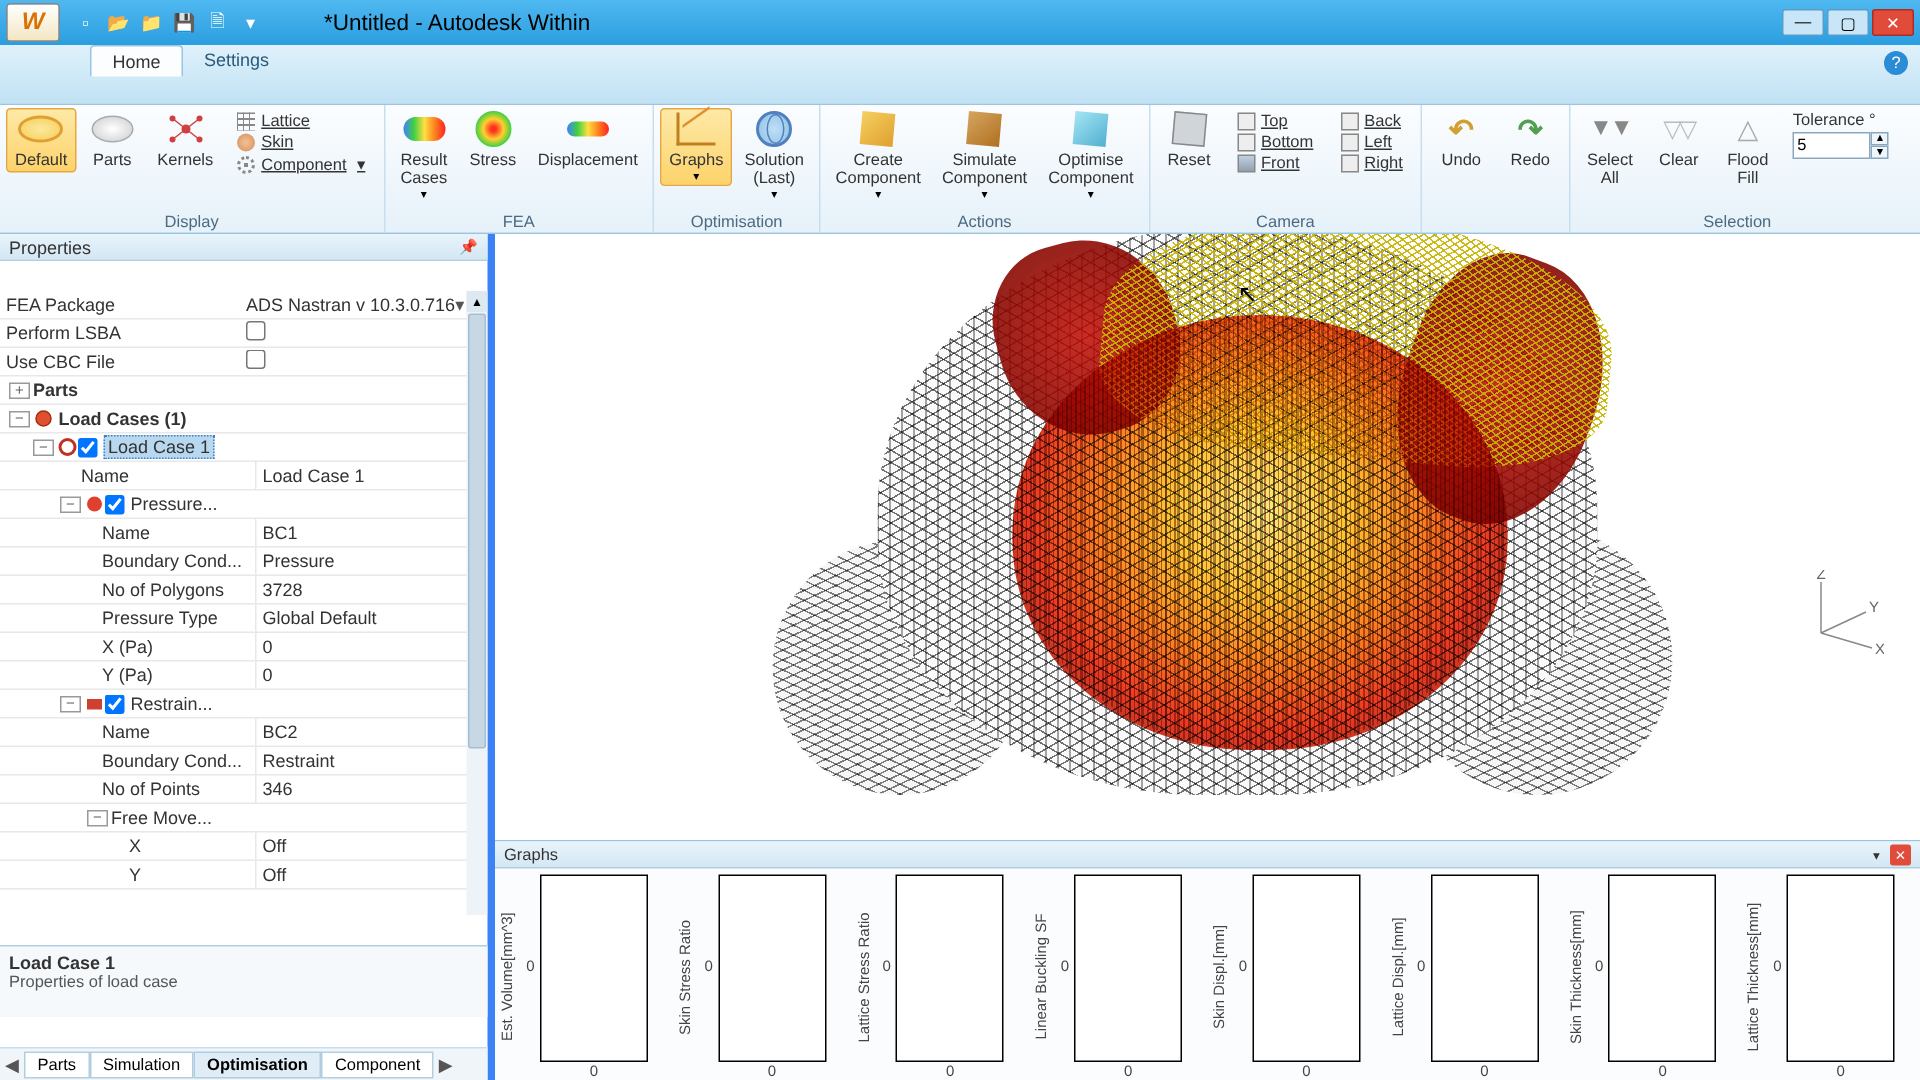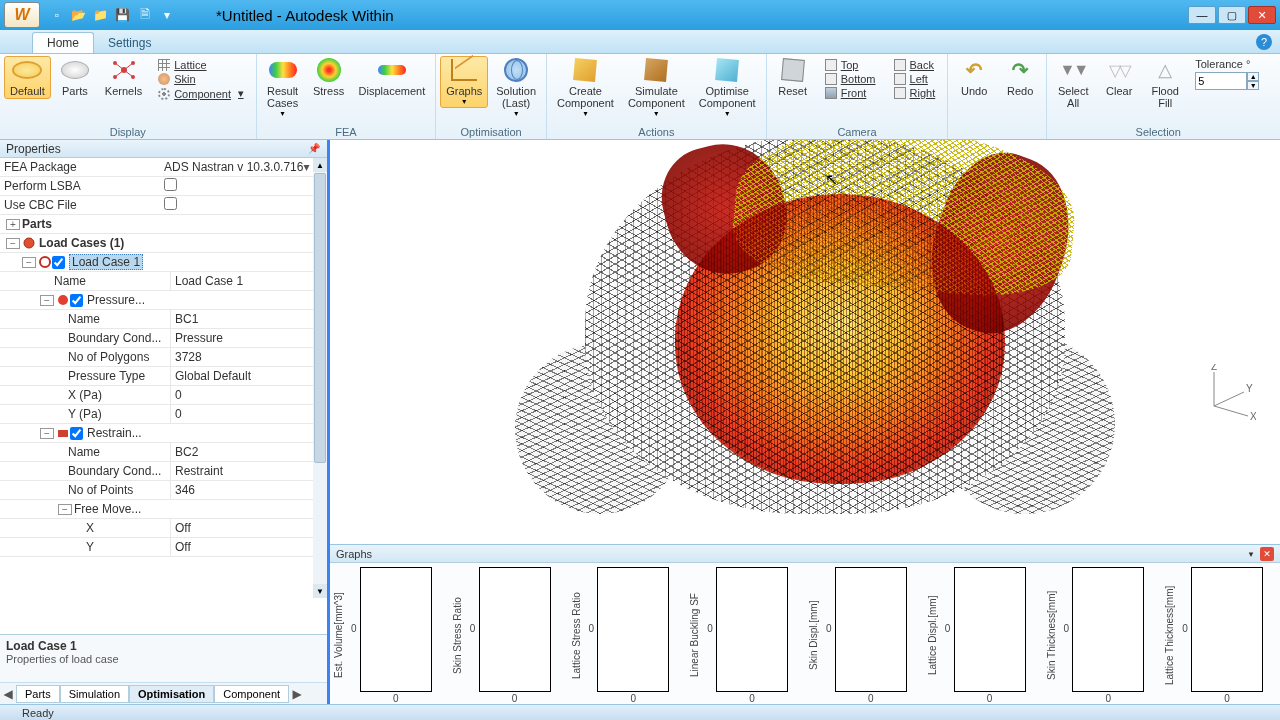--- a/index.html
+++ b/index.html
@@ -10,21 +10,21 @@
 .app-icon { width: 36px; height: 26px; background: linear-gradient(to bottom, #fff 0%, #f3e6c4 100%); border: 1px solid #888; border-radius: 3px; display: flex; align-items: center; justify-content: center; margin-right: 4px; }
 .app-icon span { color: #d97203; font-weight: bold; font-size: 16px; font-style: italic; }
 .qat { display: flex; gap: 4px; margin-left: 4px; }
 .qat-btn { width: 18px; height: 18px; display: flex; align-items: center; justify-content: center; cursor: pointer; color: #fff; }
 .title-text { flex: 1; text-align: left; padding-left: 40px; color: #000; font-size: 15px; }
 .win-controls { display: flex; gap: 2px; }
 .win-btn { width: 28px; height: 18px; background: #c9e6f9; border: 1px solid #5a9dc7; border-radius: 2px; display: flex; align-items: center; justify-content: center; cursor: pointer; font-size: 11px; }
 .win-btn.close { background: #e04b3a; color: #fff; border-color: #a82f22; }
 
 
-.tabstrip { height: 24px; background: linear-gradient(to bottom, #dff1fb, #c1e2f5); display: flex; align-items: flex-end; padding-left: 32px; border-bottom: 1px solid #9ac5e0; position: relative; }
+.tabstrip { height: 40px; background: linear-gradient(to bottom, #dff1fb, #c1e2f5); display: flex; align-items: flex-start; padding-left: 60px; border-bottom: 1px solid #9ac5e0; position: relative; }
 .tab { padding: 3px 14px; font-size: 12px; cursor: pointer; color: #2a5a7a; }
 .tab.active { background: #fbfdff; border: 1px solid #9ac5e0; border-bottom: none; border-radius: 3px 3px 0 0; color: #333; }
 .help-icon { position: absolute; right: 8px; top: 4px; width: 16px; height: 16px; border-radius: 50%; background: #2b8cd6; color: #fff; font-size: 11px; display: flex; align-items: center; justify-content: center; cursor: pointer; }
 
 
 .ribbon { height: 86px; background: linear-gradient(to bottom, #fbfdff, #e6f1f9); border-bottom: 1px solid #9ac5e0; display: flex; }
 .ribbon-group { border-right: 1px solid #c5dff0; display: flex; flex-direction: column; padding: 2px 4px 0; }
 .group-body { flex: 1; display: flex; align-items: flex-start; gap: 2px; }
 .group-label { text-align: center; font-size: 11px; color: #4a6b82; padding-bottom: 1px; }
 .rbtn { display: flex; flex-direction: column; align-items: center; padding: 2px 6px; cursor: pointer; border-radius: 3px; min-width: 44px; }
@@ -34,21 +34,21 @@
 .small-list { display: flex; flex-direction: column; gap: 0; padding: 2px 4px; }
 .small-item { display: flex; align-items: center; gap: 4px; padding: 1px 4px; cursor: pointer; font-size: 11px; color: #333; border-radius: 2px; text-decoration: underline; }
 .tolerance-box { display: flex; flex-direction: column; padding: 2px 6px; gap: 2px; }
 .tol-input { display: flex; align-items: center; }
 .tol-input input { width: 52px; height: 18px; font-size: 11px; padding: 0 2px; border: 1px solid #8aa8bd; }
 .spinner { display: flex; flex-direction: column; }
 .spinner div { width: 12px; height: 9px; border: 1px solid #8aa8bd; background: #eef6fb; font-size: 7px; display: flex; align-items: center; justify-content: center; cursor: pointer; }
 
 
 .main-area { display: flex; height: 564px; }
-.prop-panel { width: 330px; border-right: 3px solid #3b82f6; display: flex; flex-direction: column; background: #fff; }
+.prop-panel { width: 330px; border-right: 5px solid #3b82f6; display: flex; flex-direction: column; background: #fff; gap: 20px; }
 .panel-header { background: linear-gradient(to bottom, #e9f4fb, #d3e7f4); height: 18px; padding: 1px 6px; font-size: 12px; color: #333; border-bottom: 1px solid #b0cee0; display: flex; align-items: center; justify-content: space-between; }
 .pin-icon { cursor: pointer; font-size: 10px; }
 .prop-grid { flex: 1; overflow: hidden; font-size: 12px; position: relative; }
 .prop-row { display: flex; height: 19px; align-items: center; border-bottom: 1px solid #e8e8e8; }
 .prop-label { width: 160px; padding-left: 4px; color: #333; white-space: nowrap; overflow: hidden; text-overflow: ellipsis; }
 .prop-value { flex: 1; padding-left: 4px; color: #333; }
 .tree-exp { width: 14px; display: inline-block; text-align: center; cursor: pointer; color: #666; border: 1px solid #999; height: 11px; line-height: 9px; font-size: 10px; margin-right: 2px; background: #fff; }
 .tree-node { display: flex; align-items: center; height: 19px; padding-left: 6px; border-bottom: 1px solid #e8e8e8; }
 .tree-node.l1 { padding-left: 22px; }
 .tree-node.l2 { padding-left: 40px; }

